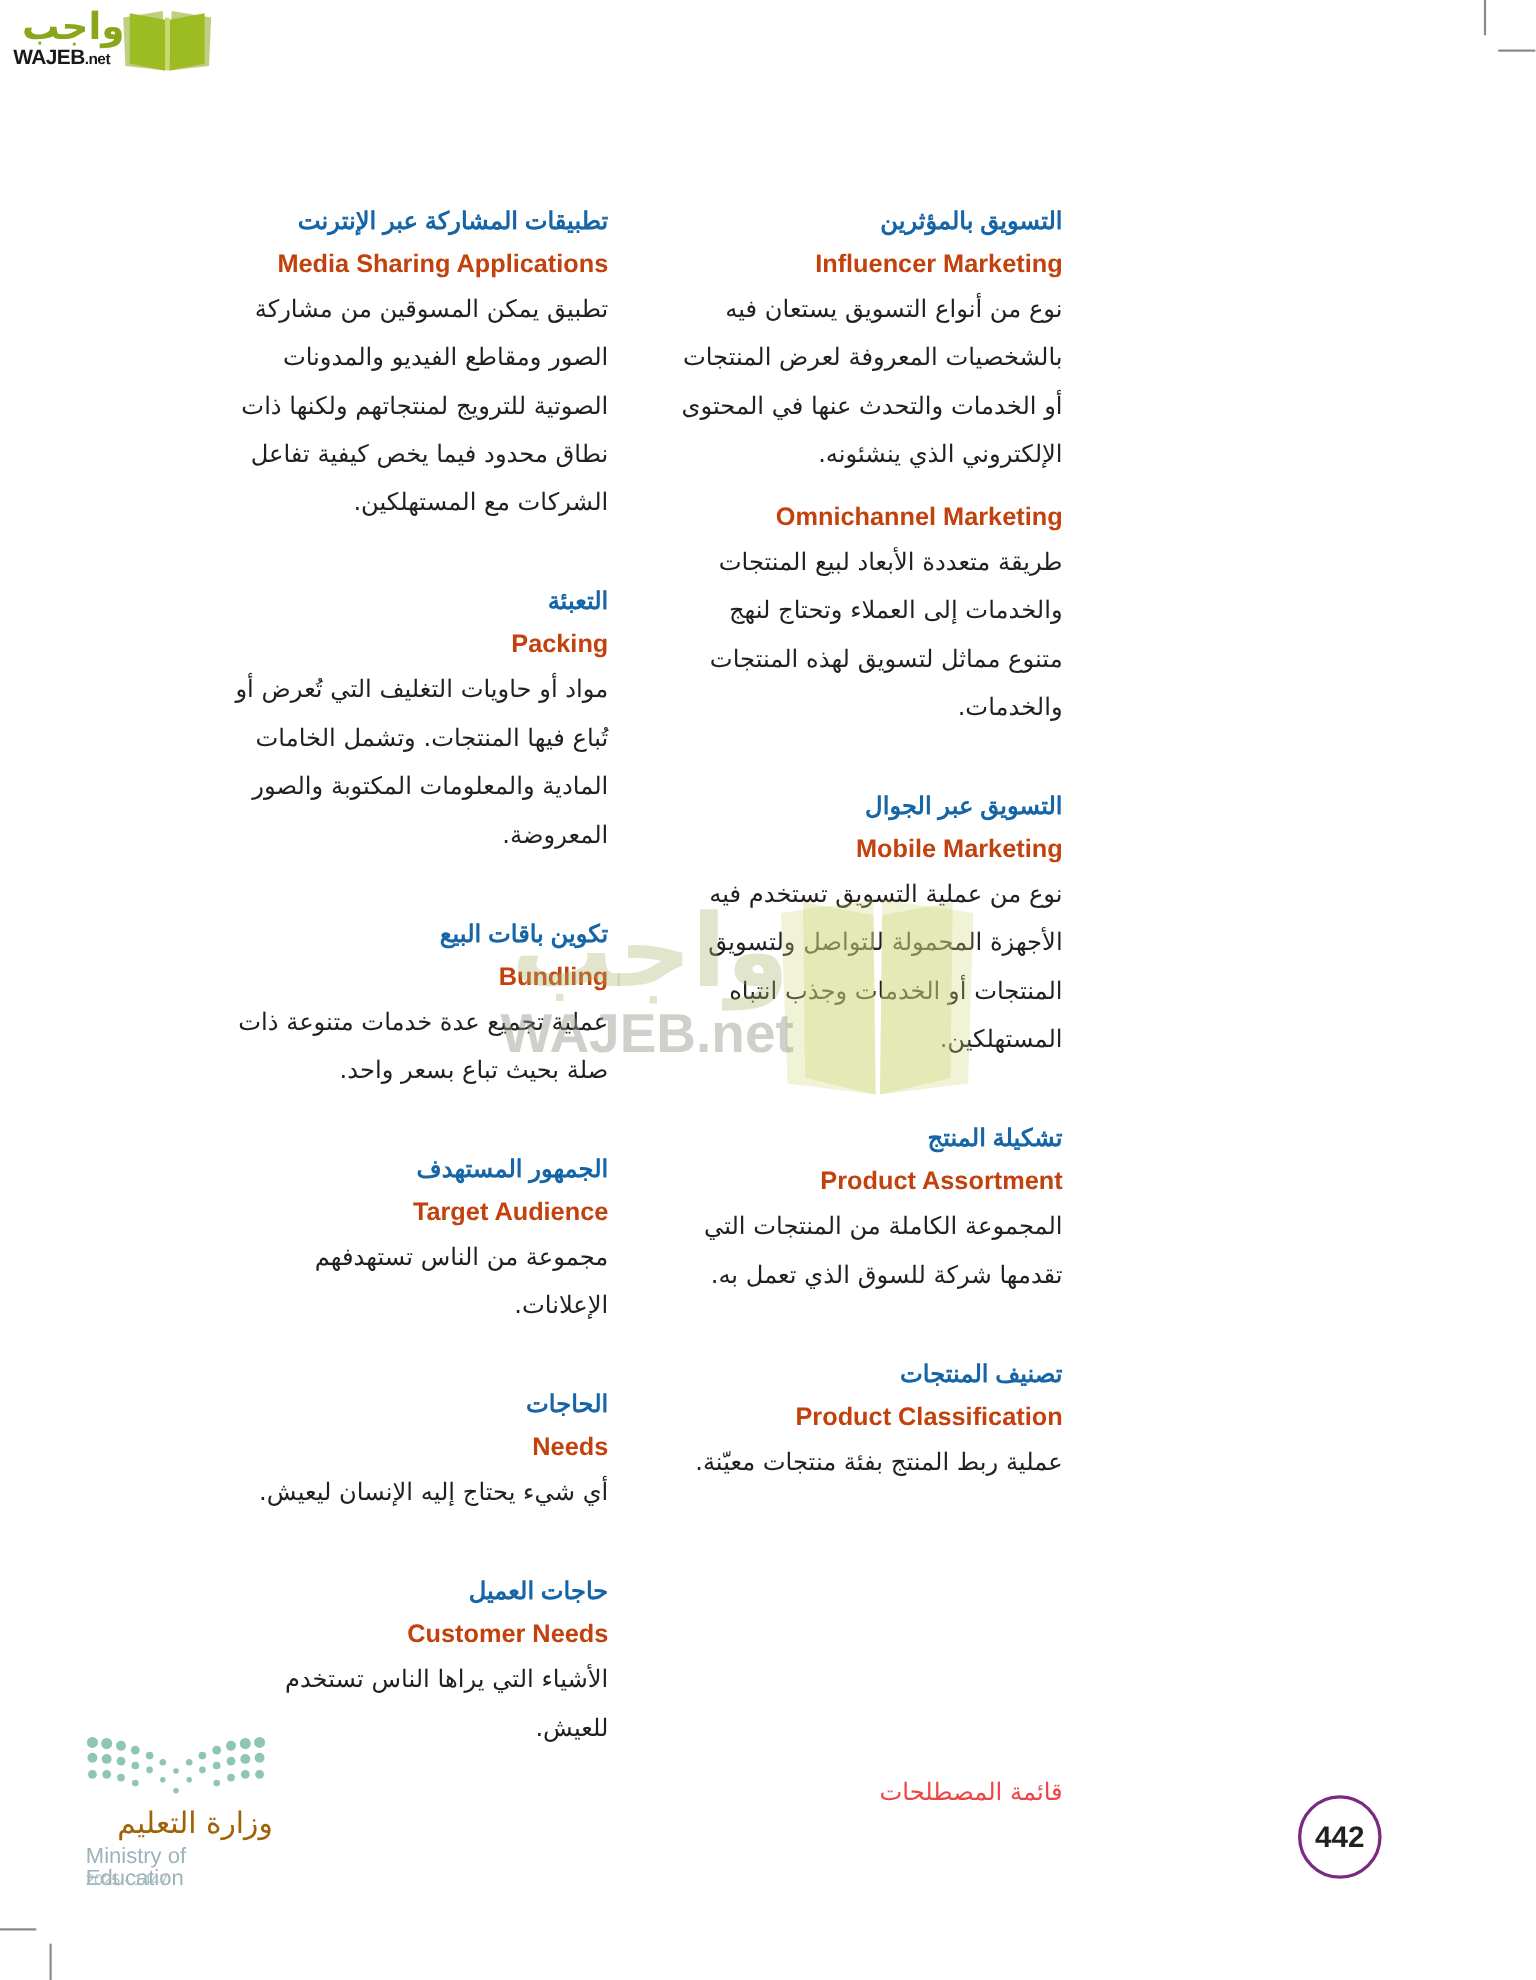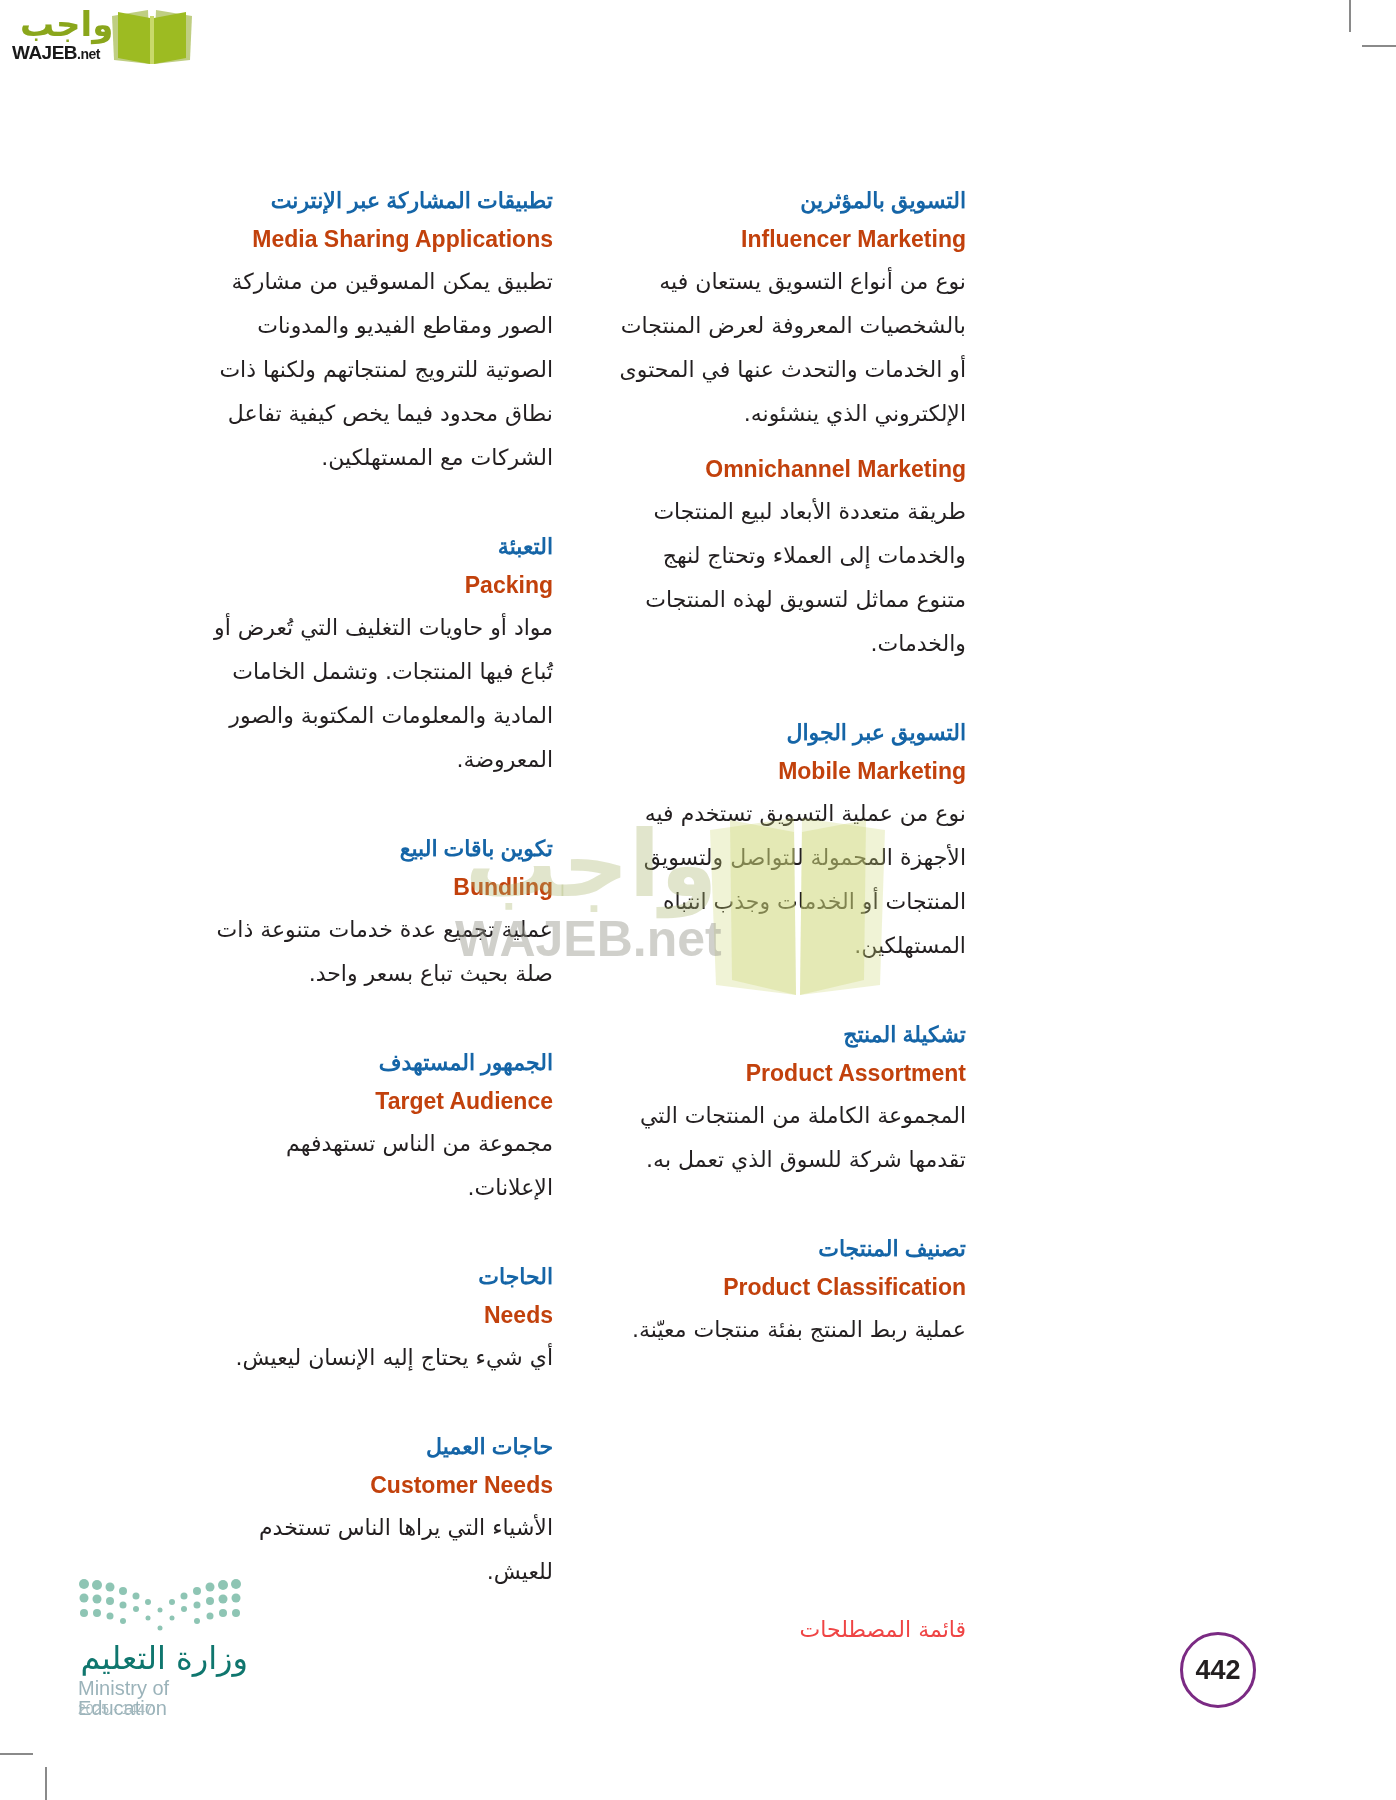--- a/index.html
+++ b/index.html
@@ -34,21 +34,21 @@
   .watermark .wm-ar { position: absolute; left: 10px; top: 0px; font-family: "DejaVu Sans", sans-serif; font-weight: bold; font-size: 92px; color: rgba(170,180,110,0.35); direction: rtl; line-height: 110px; }
   .watermark .wm-en { position: absolute; left: 0px; top: 100px; font-family: "Liberation Sans", sans-serif; font-weight: bold; font-size: 50px; color: rgba(150,150,140,0.45); }
   .watermark .wm-book { position: absolute; left: 255px; top: 0px; width: 175px; height: 185px; }
 
   
   .footer-title { position: absolute; left: 770px; top: 1610px; width: 196px; direction: rtl; text-align: right; font-size: 22px; color: #ef4444; line-height: 40px; }
   .page-num { position: absolute; left: 1180px; top: 1632px; width: 76px; height: 76px; border: 3px solid #7b2a83; border-radius: 50%; display: flex; align-items: center; justify-content: center; font-family: "Liberation Sans", sans-serif; font-weight: bold; font-size: 27px; color: #231f20; }
 
   .moe { position: absolute; left: 70px; top: 1578px; width: 190px; height: 150px; }
   .moe .dots { position: absolute; left: 8px; top: 0; width: 170px; height: 62px; }
-  .moe .ar { position: absolute; left: 8px; top: 62px; width: 170px; font-size: 32px; color: #0f766e; direction: rtl; text-align: right; line-height: 36px; }
+  .moe .ar { position: absolute; left: 8px; top: 62px; width: 170px; font-size: 27px; color: #a16207; direction: rtl; text-align: right; line-height: 36px; }
   .moe .en { position: absolute; left: 8px; top: 100px; font-family: "Liberation Sans", sans-serif; font-size: 20px; color: #9bb3ba; line-height: 20px; }
   .moe .yr { position: absolute; left: 8px; top: 122px; font-family: "Liberation Sans", sans-serif; font-size: 14px; color: #a9bcc1; line-height: 18px; }
 </style>
 </head>
 <body>
 
 <div class="crop v" style="left:1349px; top:0; height:32px;"></div>
 <div class="crop h" style="left:1362px; top:45px; width:34px;"></div>
 <div class="crop h" style="left:0; top:1753px; width:33px;"></div>
 <div class="crop v" style="left:45px; top:1767px; height:33px;"></div>

